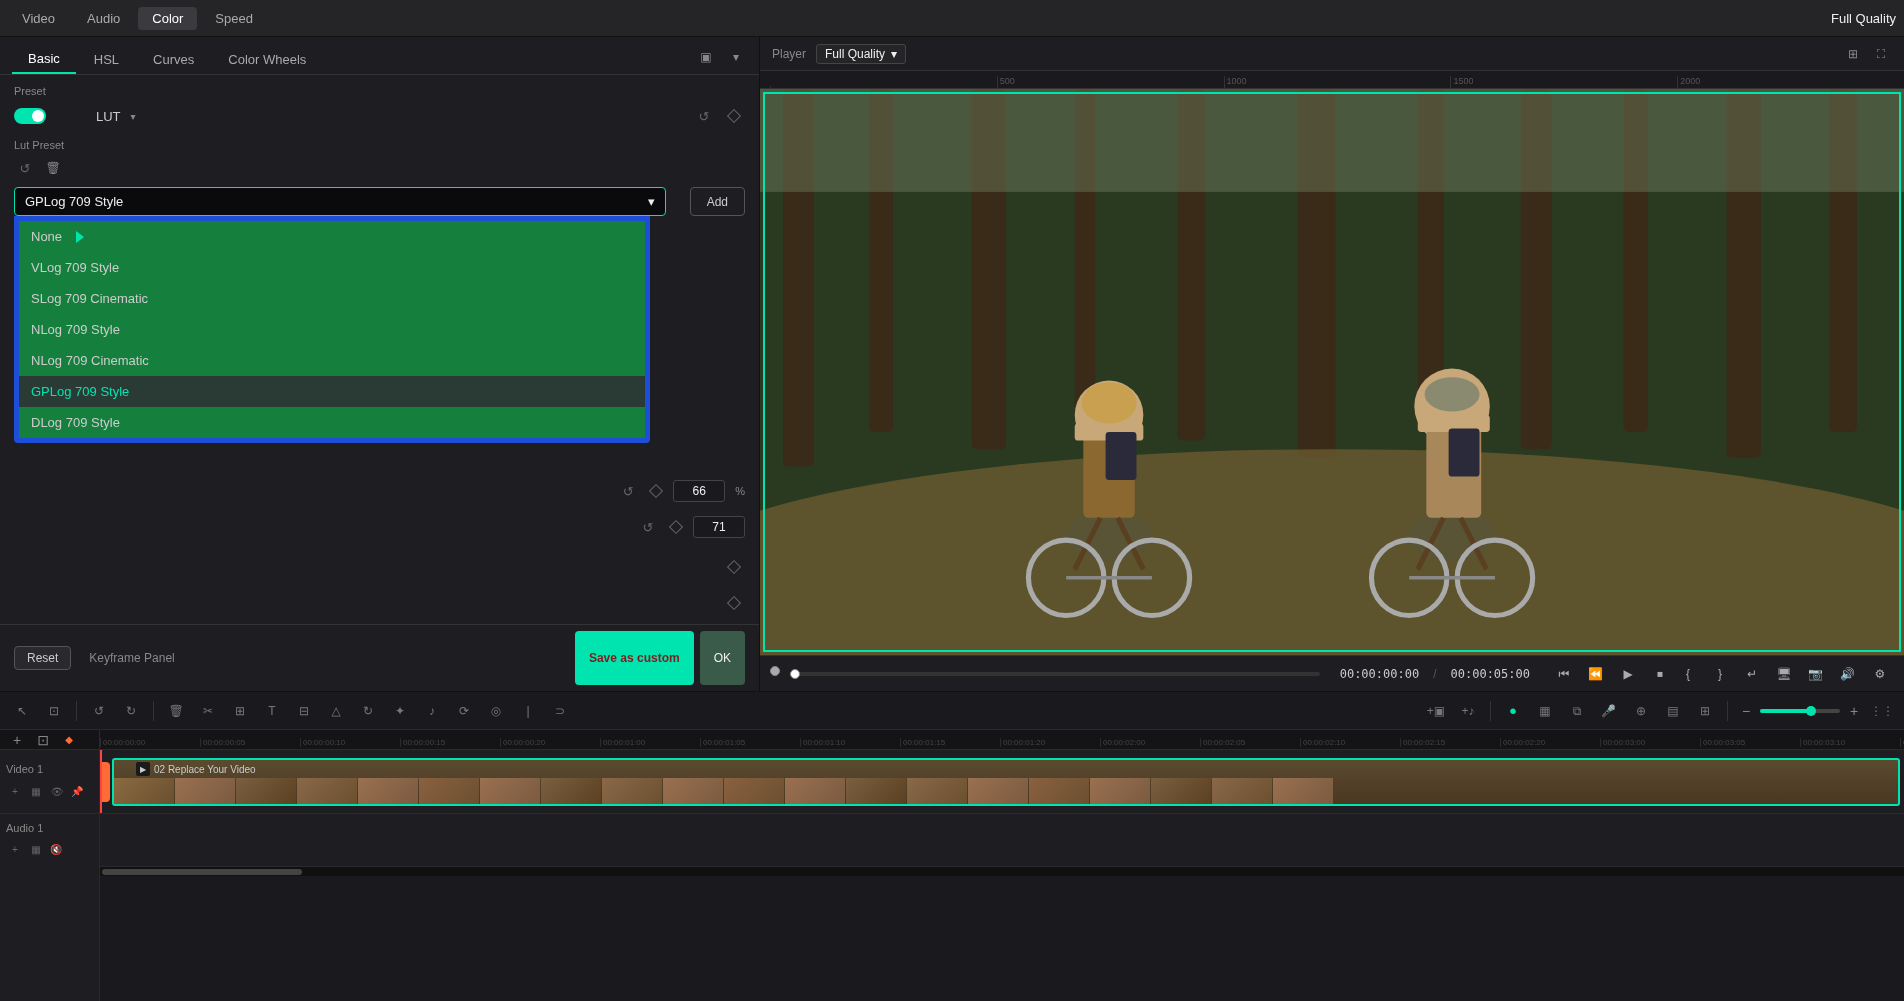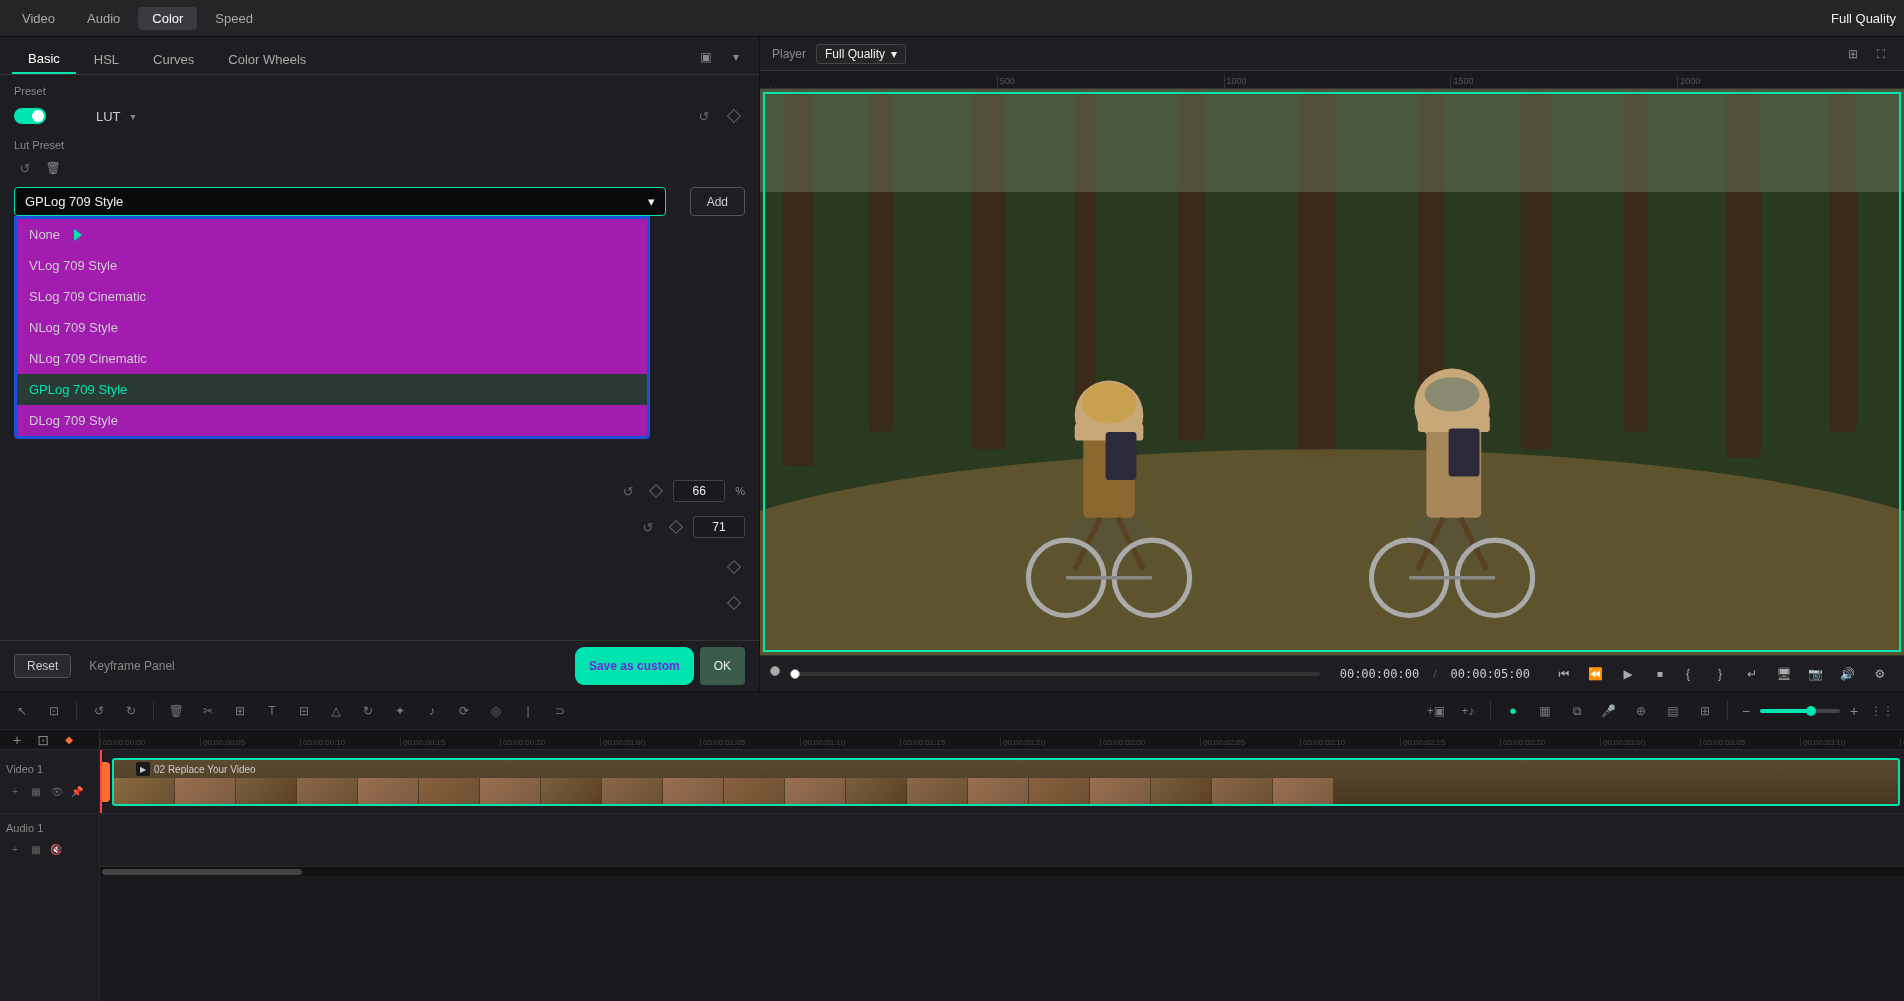--- a/index.html
+++ b/index.html
@@ -195,22 +195,22 @@
       font-size: 12px;
       white-space: nowrap;
     }
 
     
     .dropdown-list {
       position: absolute;
       top: 100%;
       left: 0;
       right: 16px;
-      background: #a21caf;
-      border: 3px solid #1d4ed8;
+      background: #15803d;
+      border: 5px solid #1d4ed8;
       border-radius: 0 0 4px 4px;
       z-index: 100;
       max-height: 240px;
       overflow-y: auto;
     }
     .dropdown-item {
       padding: 8px 12px;
       cursor: pointer;
       font-size: 13px;
       color: #ccc;
@@ -281,32 +281,32 @@
       background: transparent;
       border: none;
       color: #888;
       padding: 4px 10px;
       cursor: pointer;
       font-size: 12px;
     }
     .save-custom-btn {
       background: #00e5b0;
       border: none;
-      color: #6d28d9;
+      color: #7f1d1d;
       padding: 4px 14px;
-      border-radius: 9px;
+      border-radius: 4px;
       cursor: pointer;
       font-size: 12px;
       font-weight: 600;
     }
     .ok-btn {
       background: #3a5a4a;
       border: none;
       color: #eee;
-      padding: 12px 14px;
+      padding: 20px 14px;
       border-radius: 4px;
       cursor: pointer;
       font-size: 12px;
     }
 
     
     .right-panel {
       flex: 1;
       background: #141416;
       display: flex;

